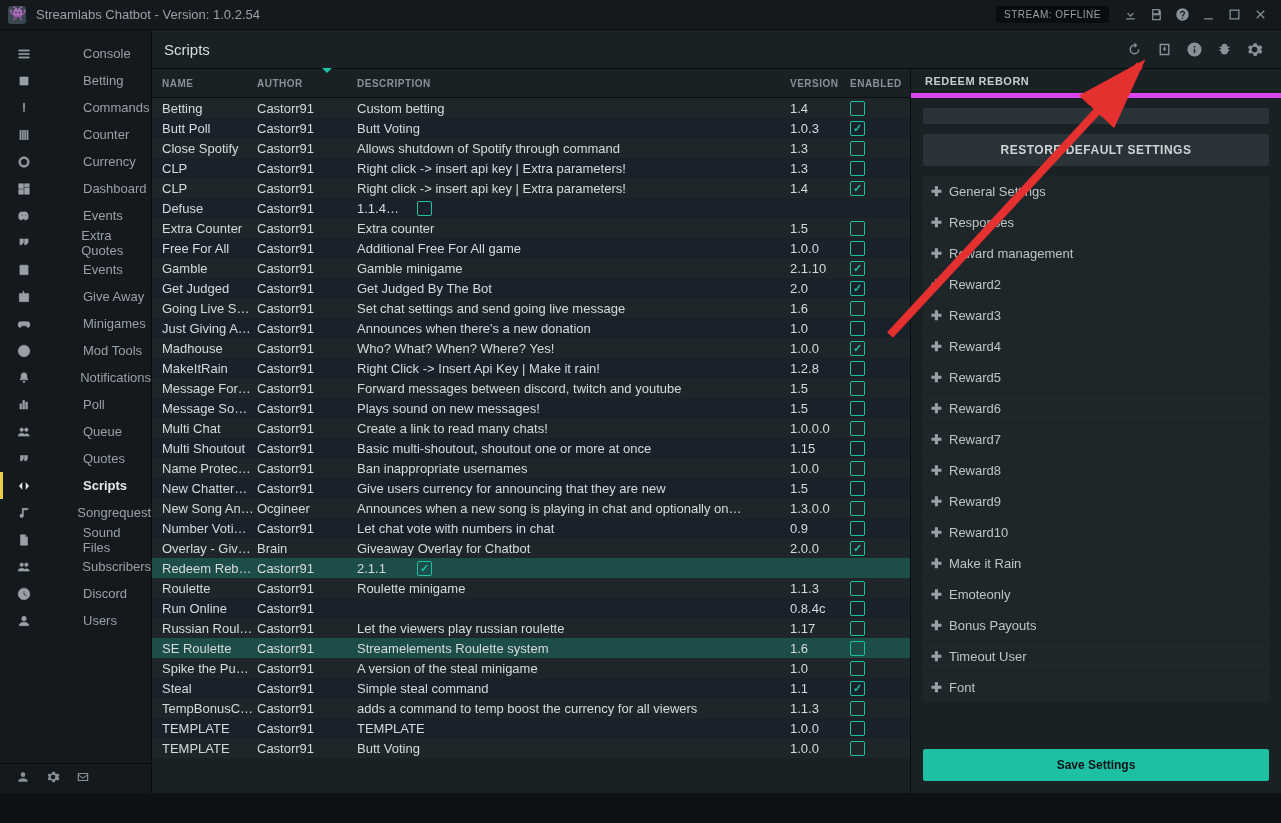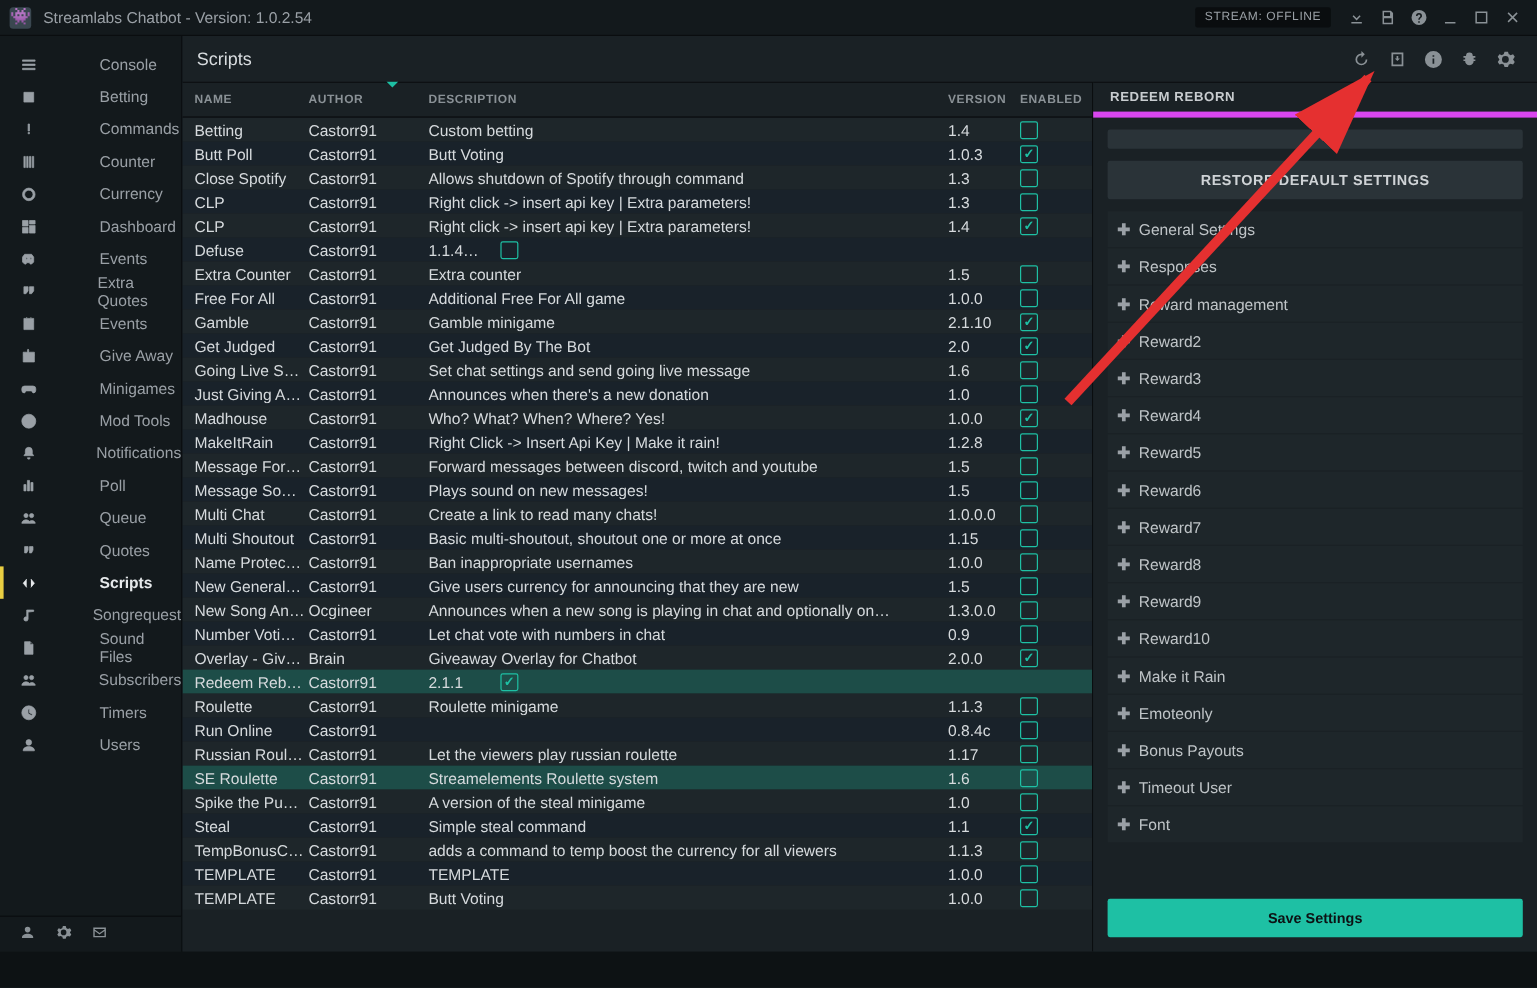--- a/index.html
+++ b/index.html
@@ -263,21 +263,21 @@
             </svg>
           </span>
           <span class="ni-label">Subscribers</span>
         </div>
         <div class="nav-item">
           <span class="ni-icon">
             <svg viewBox="0 0 24 24">
               <path d="M12 2a10 10 0 100 20 10 10 0 000-20zm1 5v5l4 2-1 2-5-3V7h2z" fill="currentColor" stroke="currentColor" stroke-width="1"></path>
             </svg>
           </span>
-          <span class="ni-label">Timers</span>
+          <span class="ni-label">Discord</span>
         </div>
         <div class="nav-item">
           <span class="ni-icon">
             <svg viewBox="0 0 24 24">
               <path d="M12 12a4 4 0 100-8 4 4 0 000 8zm0 2c-4 0-8 2-8 5v1h16v-1c0-3-4-5-8-5z" fill="currentColor" stroke="currentColor" stroke-width="1"></path>
             </svg>
           </span>
           <span class="ni-label">Users</span>
         </div>
       </div>
@@ -499,21 +499,21 @@
             <div class="row">
               <div class="r-name">Name Protec…</div>
               <div class="r-author">Castorr91</div>
               <div class="r-desc">Ban inappropriate usernames</div>
               <div class="r-ver">1.0.0</div>
               <div class="r-en">
                 <div class="chk"></div>
               </div>
             </div>
             <div class="row">
-              <div class="r-name">New General…</div>
+              <div class="r-name">New Chatter…</div>
               <div class="r-author">Castorr91</div>
               <div class="r-desc">Give users currency for announcing that they are new</div>
               <div class="r-ver">1.5</div>
               <div class="r-en">
                 <div class="chk"></div>
               </div>
             </div>
             <div class="row">
               <div class="r-name">New Song An…</div>
               <div class="r-author">Ocgineer</div>

